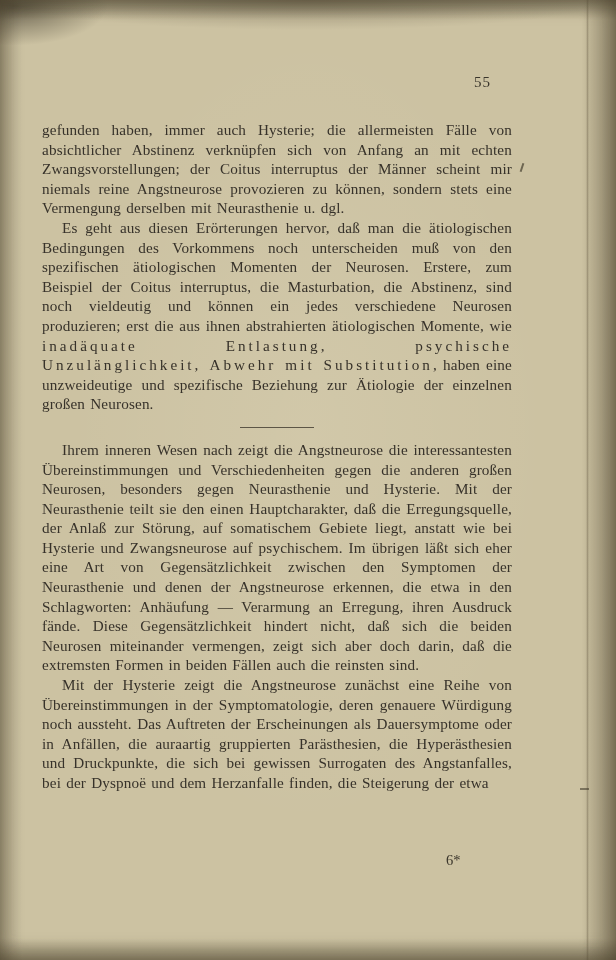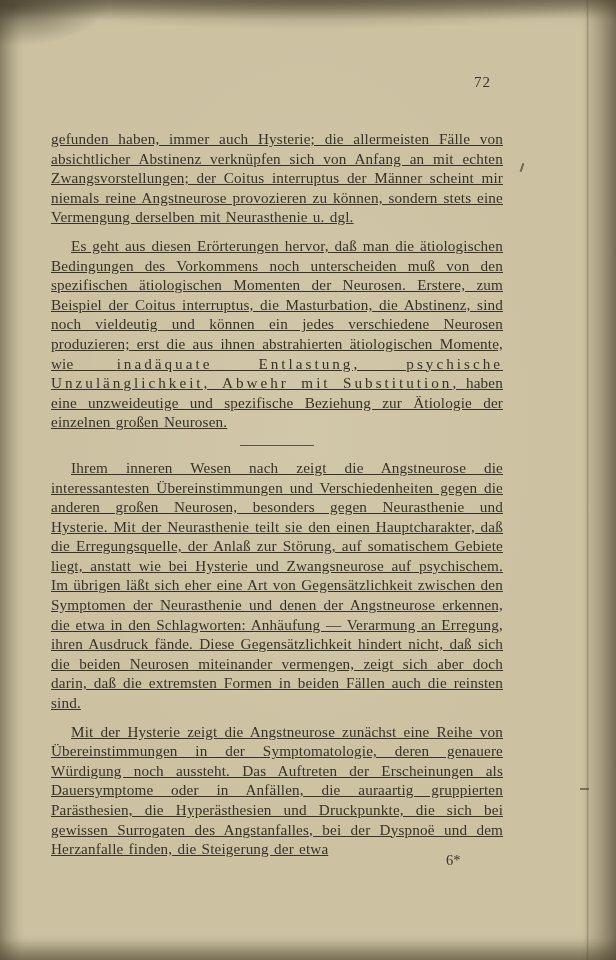--- a/index.html
+++ b/index.html
@@ -54,23 +54,22 @@
     top: 120px;
     width: 470px;
     color: #37322a;
     font-size: 15.2px;
     line-height: 19.6px;
     text-align: justify;
     letter-spacing: 0.15px;
     word-spacing: 1.2px;
   }
   .textblock p {
-    margin: 9px;
+    margin: 0;
     padding: 0;
-    text-decoration: underline;
   }
   .textblock p.indent {
     text-indent: 20px;
   }
   .sperr {
     letter-spacing: 3px;
   }
   .divider {
     border: none;
     border-top: 1.4px solid #5c5546;
@@ -104,21 +103,21 @@
 </style>
 </head>
 <body>
 
 <div class="page">
 
   <div class="crease"></div>
   <div class="mark-a"></div>
   <div class="mark-b"></div>
 
-  <div class="pagenum">72</div>
+  <div class="pagenum">55</div>
 
   <div class="textblock">
 
     <p>gefunden haben, immer auch Hysterie; die allermeisten Fälle von absichtlicher Abstinenz verknüpfen sich von Anfang an mit echten Zwangsvorstellungen; der Coitus interruptus der Männer scheint mir niemals reine Angstneurose provozieren zu können, sondern stets eine Vermengung derselben mit Neurasthenie u. dgl.</p>
 
     <p class="indent"><span>Es geht aus diesen Erörterungen hervor, daß man die ätiologischen Bedingungen des Vorkommens noch unterscheiden muß von den spezifischen ätiologischen Momenten der Neurosen. Erstere, zum Beispiel der Coitus interruptus, die Masturbation, die Abstinenz, sind noch vieldeutig und können ein jedes verschiedene Neurosen produzieren; erst die aus ihnen abstrahierten ätiologischen Momente, wie </span><span class="sperr">inadäquate Entlastung, psychische Unzulänglichkeit, Abwehr mit Substitution</span><span>, haben eine unzweideutige und spezifische Beziehung zur Ätiologie der einzelnen großen Neurosen.</span></p>
 
     <hr class="divider">
 
     <p class="indent">Ihrem inneren Wesen nach zeigt die Angstneurose die interessantesten Übereinstimmungen und Verschiedenheiten gegen die anderen großen Neurosen, besonders gegen Neurasthenie und Hysterie. Mit der Neurasthenie teilt sie den einen Hauptcharakter, daß die Erregungsquelle, der Anlaß zur Störung, auf somatischem Gebiete liegt, anstatt wie bei Hysterie und Zwangsneurose auf psychischem. Im übrigen läßt sich eher eine Art von Gegensätzlichkeit zwischen den Symptomen der Neurasthenie und denen der Angstneurose erkennen, die etwa in den Schlagworten: Anhäufung — Verarmung an Erregung, ihren Ausdruck fände. Diese Gegensätzlichkeit hindert nicht, daß sich die beiden Neurosen miteinander vermengen, zeigt sich aber doch darin, daß die extremsten Formen in beiden Fällen auch die reinsten sind.</p>

